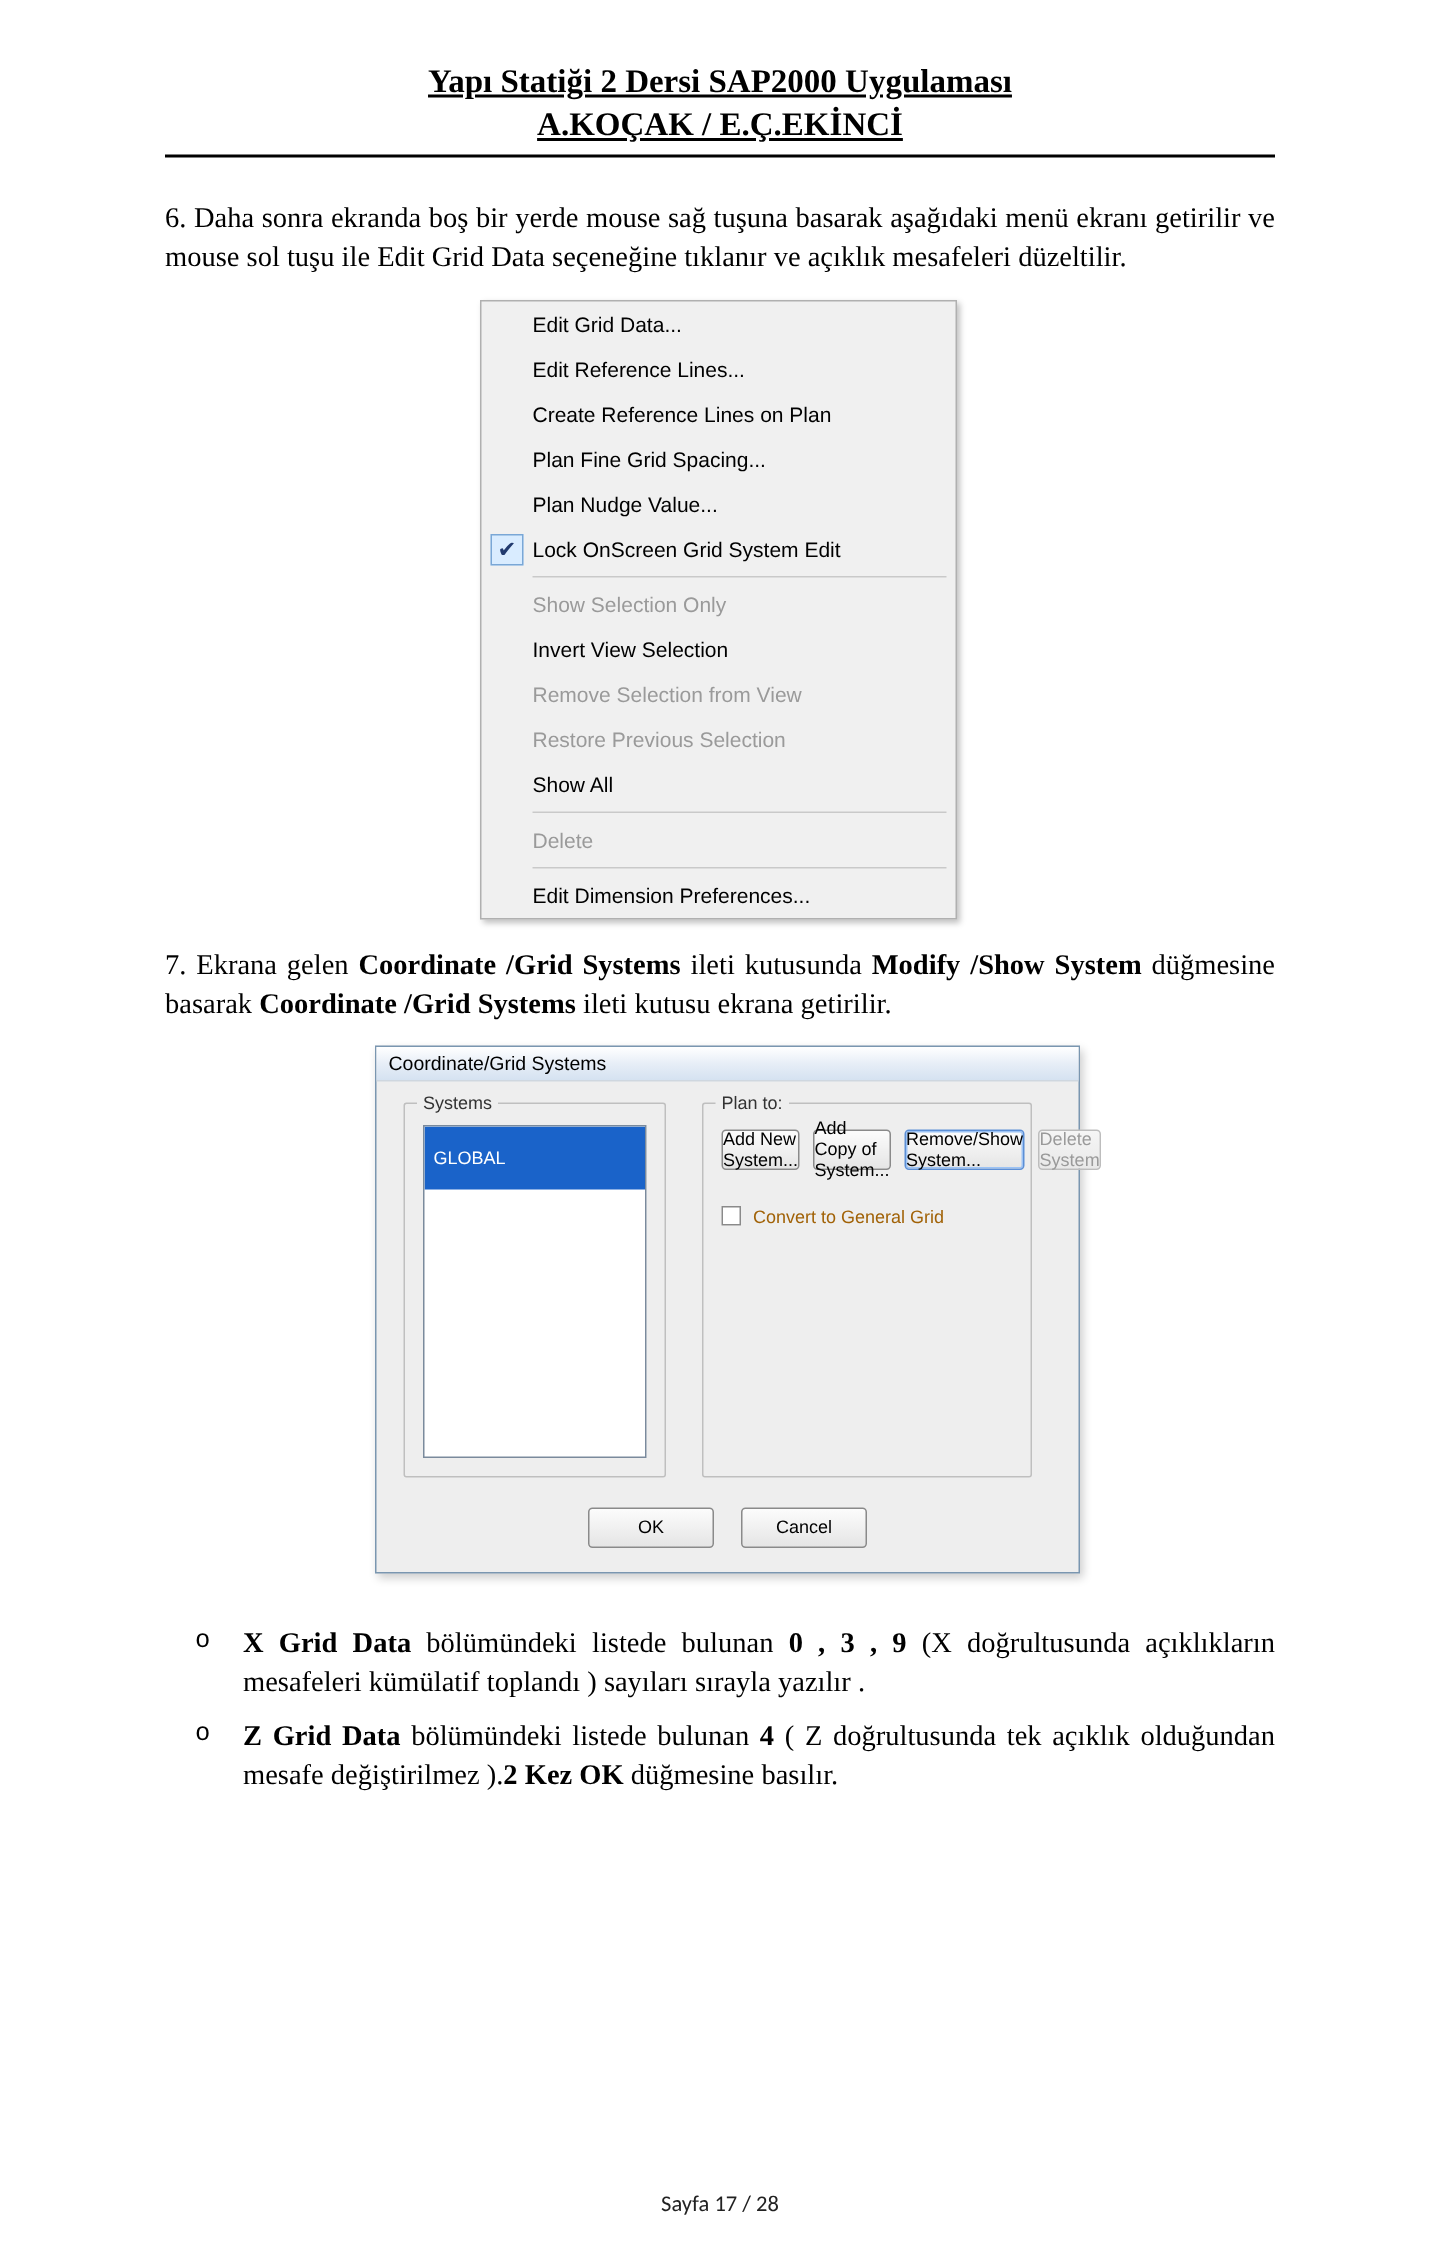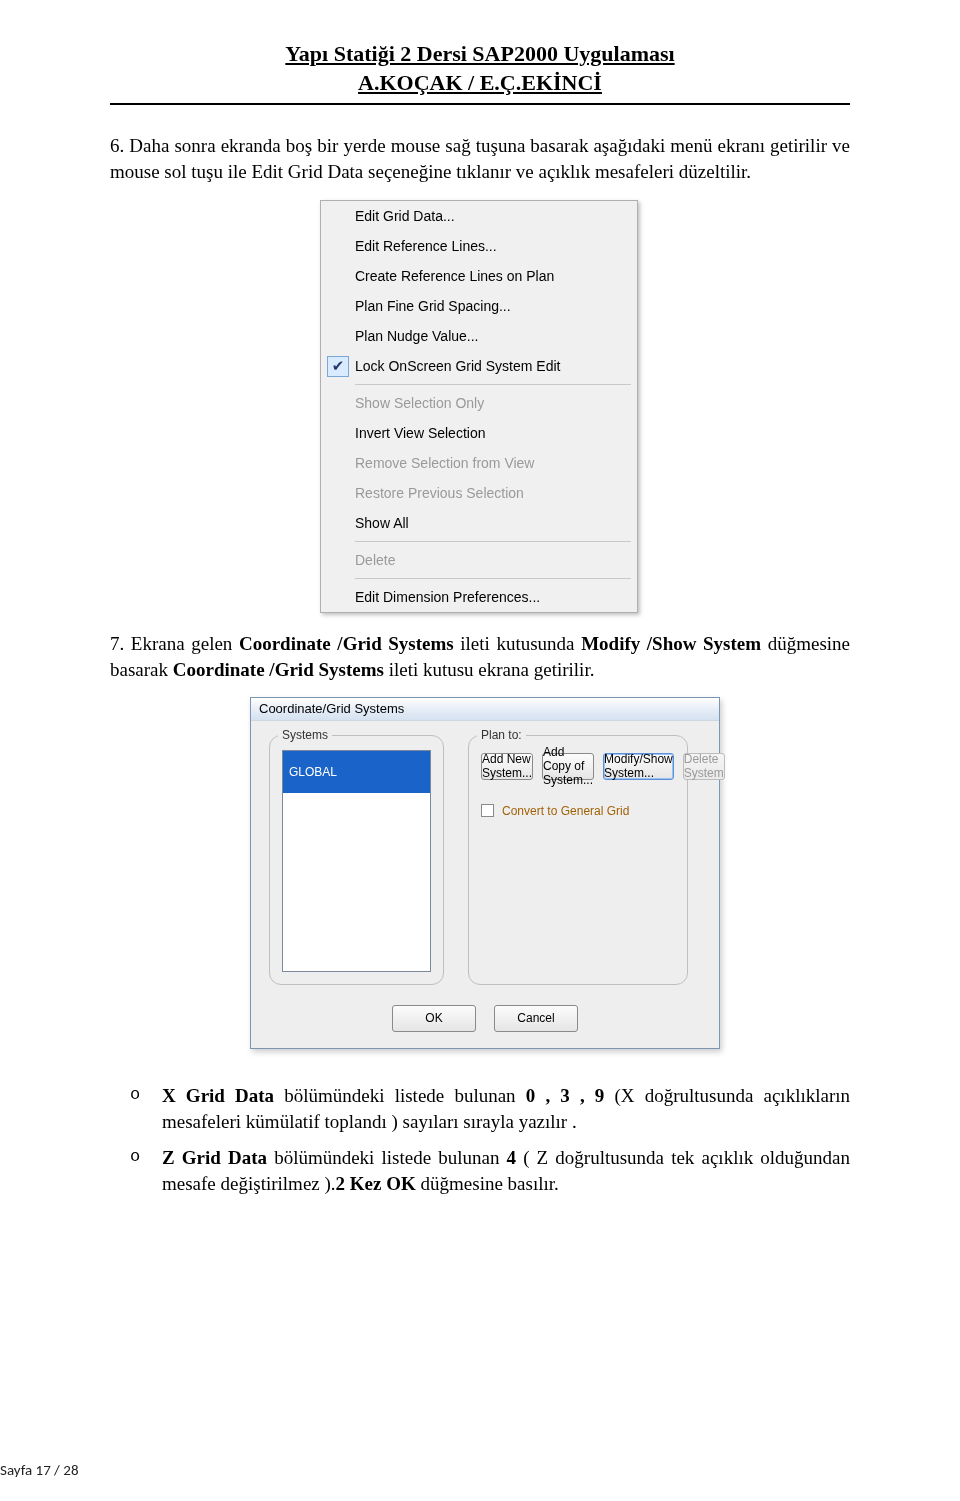--- a/index.html
+++ b/index.html
@@ -107,21 +107,21 @@
   }
   .dlg-cols {
     display: flex;
     gap: 24px;
   }
   .fieldset {
     border: 1px solid #bfbfbf;
     background: #eeeeee;
     position: relative;
     padding: 14px 12px 12px 12px;
-    border-radius: 12px;
+    border-radius: 2px;
   }
   .fieldset-label {
     position: absolute;
     top: -8px;
     left: 8px;
     background: #eeeeee;
     padding: 0 4px;
     font-size: 12px;
     color: #333;
   }
@@ -203,20 +203,21 @@
     left: 20px;
     top: 0;
     font-family: "Courier New", monospace;
     font-size: 17px;
   }
   .page-no {
     position: absolute;
     bottom: 22px;
     left: 0;
     width: 100%;
+    text-align: center;
     font-family: Calibri, Arial, sans-serif;
     font-size: 15px;
     color: #222;
   }
 </style>
 </head>
 <body>
 
 <div class="page">
 
@@ -302,21 +303,21 @@
           <div class="fieldset-label">Systems</div>
           <div class="listbox">
             <div class="listbox-item">GLOBAL</div>
           </div>
         </div>
         <div class="fieldset fs-click">
           <div class="fieldset-label">Plan to:</div>
           <div class="btn-stack">
             <div class="win-btn">Add New System...</div>
             <div class="win-btn">Add Copy of System...</div>
-            <div class="win-btn focus">Modify/Show System...</div>
+            <div class="win-btn focus">Remove/Show System...</div>
             <div class="win-btn disabled">Delete System</div>
           </div>
           <div class="check-row">
             <div class="winbox"></div>
             <span>Convert to General Grid</span>
           </div>
         </div>
       </div>
       <div class="dlg-footer">
         <div class="win-btn">OK</div>

